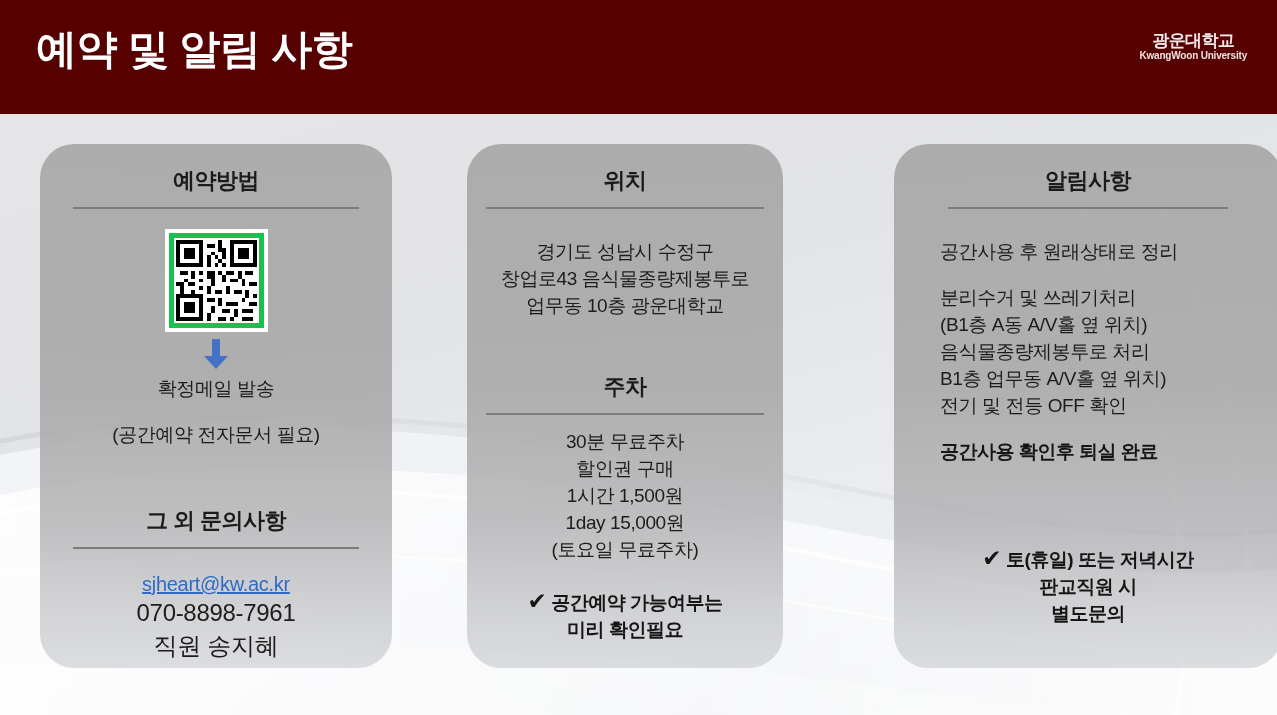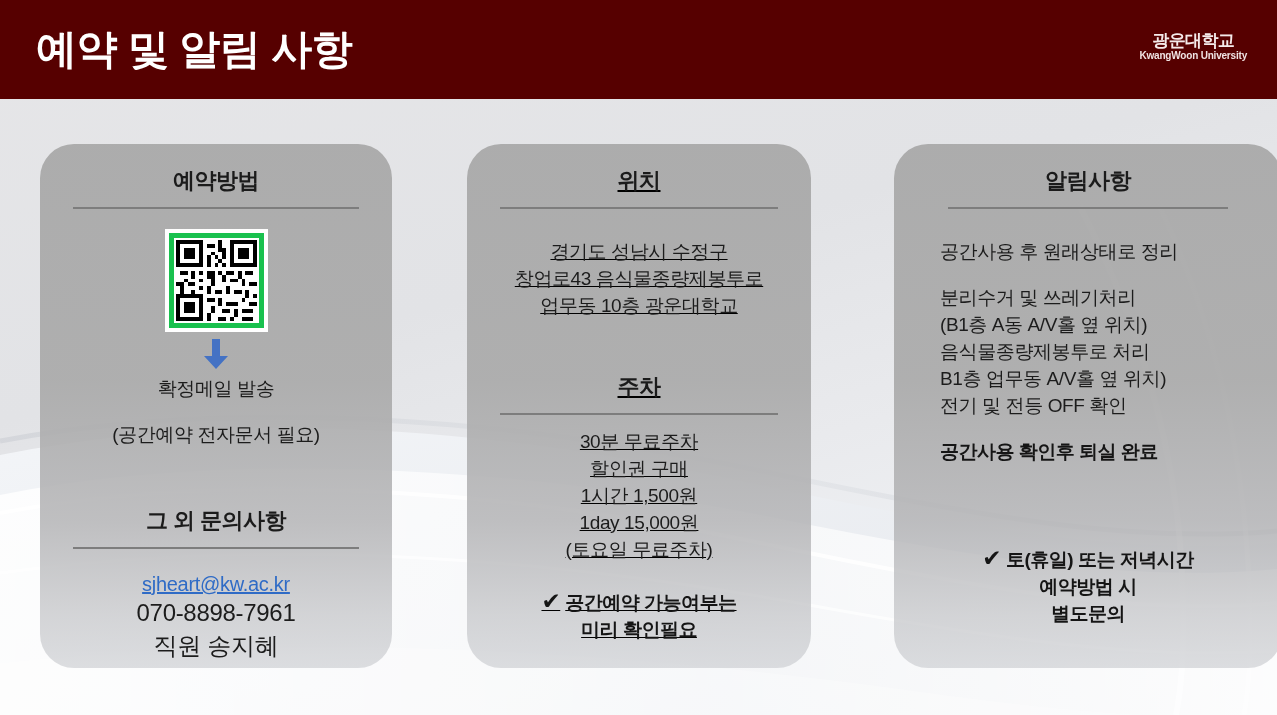--- a/index.html
+++ b/index.html
@@ -25,21 +25,21 @@
     left: 0; top: 103px;
     width: 1277px; height: 612px;
     pointer-events: none;
   }
 
   
   .header {
     position: absolute;
     left: 0; top: 0;
     width: 1277px;
-    height: 99px;
+    height: 114px;
     background: #560000;
   }
   .header-title {
     position: absolute;
     left: 36px;
     top: 22px;
     font-size: 41px;
     font-weight: bold;
     color: #ffffff;
     letter-spacing: -0.5px;
@@ -75,21 +75,21 @@
     border-radius: 34px;
     background: linear-gradient(180deg,
         rgba(168,168,168,0.93) 0%,
         rgba(170,170,170,0.92) 45%,
         rgba(180,180,182,0.85) 72%,
         rgba(196,197,200,0.72) 90%,
         rgba(203,205,209,0.66) 100%);
     overflow: hidden;
   }
   #card-1 { left: 40px;  width: 352px; }
-  #card-2 { left: 467px; width: 344px; text-decoration: underline; }
+  #card-2 { left: 467px; width: 316px; }
   #card-3 { left: 894px; width: 388px; }
 
   .card-title {
     text-align: center;
     font-size: 22px;
     font-weight: bold;
     color: #1b1b1b;
     margin-top: 22px;
     letter-spacing: -0.5px;
   }
@@ -420,18 +420,18 @@
       <div class="body-text">B1층 업무동 A/V홀 옆 위치)</div>
       <div class="body-text">전기 및 전등 OFF 확인</div>
       <div class="gap"></div>
       <div class="notice-strong">공간사용 확인후 퇴실 완료</div>
     </div>
 
     <div class="final-note">
       <span class="check-first">
         <span class="check-mark">✔</span><span>토(휴일) 또는 저녁시간</span>
       </span>
-      <span>예약방법 시</span><br>
+      <span>판교직원 시</span><br>
       <span>별도문의</span>
     </div>
   </div>
 
 </div>
 
 </body></html>

